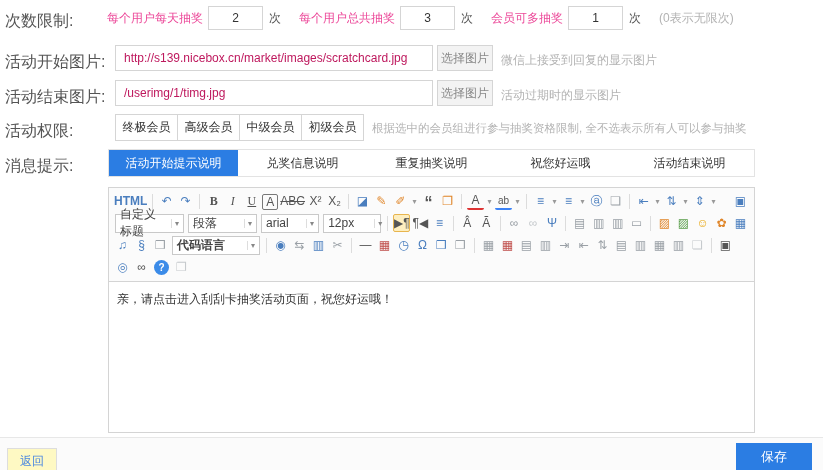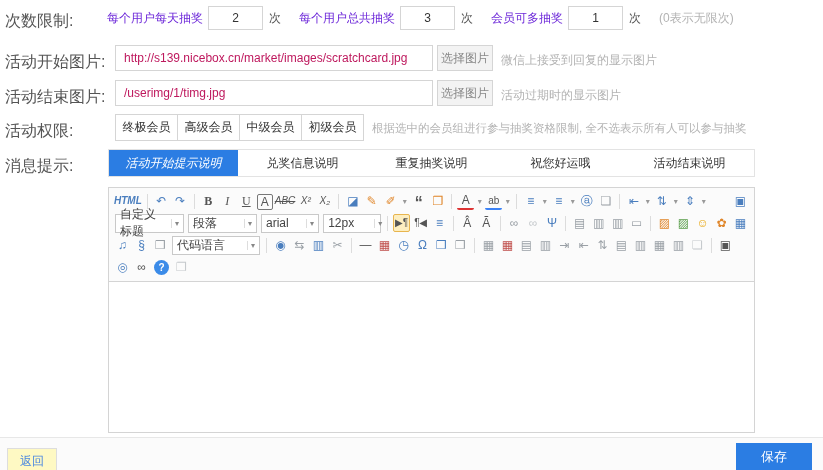--- a/index.html
+++ b/index.html
@@ -5,56 +5,56 @@
   :root{ --accent:#2b7de3; --border:#d5d5d5; }
   *{margin:0;padding:0;box-sizing:border-box;}
   html,body{background:#fff;}
   body{font-family:"Liberation Sans","DejaVu Sans",sans-serif;}
   .screen{position:relative;width:823px;height:470px;background:#fff;overflow:hidden;font-size:12px;color:#333;}
 
   .lbl{position:absolute;left:5px;color:#555;font-size:16px;}
 
   
   .row-limits{position:absolute;left:107px;top:5px;height:26px;display:flex;align-items:center;}
-  .row-limits .ft{color:#6d28d9;margin-right:5px;}
+  .row-limits .ft{color:#ec4899;margin-right:5px;}
   .row-limits .unit{color:#555;margin:0 18px 0 6px;}
   .num-input{width:55px;height:24px;border:1px solid var(--border);text-align:center;font-size:12px;color:#333;outline:none;}
   .hint{color:#b3b3b3;font-size:12px;white-space:nowrap;}
 
   
   .url-input{position:absolute;left:115px;width:318px;height:26px;border:1px solid var(--border);padding:0 8px;font-size:12px;color:#be185d;outline:none;}
   .pick-btn{position:absolute;left:437px;width:56px;height:26px;background:#f3f3f3;border:1px solid var(--border);color:#888;font-size:12px;text-align:center;line-height:24px;cursor:pointer;}
   .img-hint{position:absolute;left:501px;}
 
   
   .mem-group{position:absolute;left:115px;top:114px;display:flex;}
   .mem-btn{width:63px;height:27px;line-height:25px;text-align:center;background:#fff;border:1px solid var(--border);margin-left:-1px;color:#333;cursor:pointer;}
   .mem-btn:first-child{margin-left:0;}
   .perm-hint{position:absolute;left:372px;top:121px;font-size:11.5px;}
 
   
   .tabs{position:absolute;left:108px;top:149px;width:647px;height:28px;border:1px solid #e3e3e3;background:#fff;display:flex;}
   .tab{flex:1;text-align:center;line-height:26px;color:#333;cursor:pointer;}
-  .tab.active{background:var(--accent);color:#fff;font-style:italic;}
+  .tab.active{background:var(--accent);color:#fff;}
 
   
   .editor{position:absolute;left:108px;top:187px;width:647px;height:246px;border:1px solid #d4d4d4;background:#fff;}
   .toolbar{background:#fbfbfb;border-bottom:1px solid #d4d4d4;padding:2px 4px 3px 4px;}
   .trow{display:flex;align-items:center;height:22px;}
   .ticon{min-width:17px;height:18px;line-height:18px;text-align:center;font-size:12px;margin:0 1px;border-radius:2px;cursor:pointer;white-space:nowrap;}
   .tsep{width:1px;height:15px;background:#dcdcdc;margin:0 4px;}
   .tflex{flex:1;}
   .tcaret{width:9px;font-size:8px;color:#999;cursor:pointer;text-align:center;}
   .tdd{display:inline-flex;align-items:center;justify-content:space-between;height:19px;border:1px solid #c9c9c9;background:#fff;margin:0 2px;padding:0 4px;font-size:12px;color:#444;cursor:pointer;}
   .tdd .tdd-c{color:#888;font-size:8px;margin-left:4px;border-left:1px solid #ddd;padding-left:3px;}
   .c-b{color:#4a7ebe;} .c-g{color:#9aa0a6;} .c-gl{color:#c6cacd;} .c-o{color:#e0862a;}
   .c-k{color:#555;} .c-r{color:#c0504d;} .c-gr{color:#5a9e4b;} .c-y{color:#e8a50c;} .c-w{color:#fff;}
   .bold{font-weight:bold;} .it{font-style:italic;} .un{text-decoration:underline;}
   .serif{font-family:"Liberation Serif","DejaVu Serif",serif;}
-  .xs{font-size:10px;letter-spacing:0;font-style:italic;}
+  .xs{font-size:12px;letter-spacing:0;}
   .box{border:1px solid #777;line-height:15px;height:16px;min-width:16px;margin-top:1px;}
   .st{text-decoration:line-through;}
   .quote{font-size:16px;font-weight:bold;line-height:22px;}
   .fc{border-bottom:2px solid #d33;line-height:15px;height:17px;}
   .hl{border-bottom:2px solid #3b82f6;line-height:15px;height:17px;font-size:10px;}
   .sel{background:#fdeec0;border:1px solid #e8b54e;line-height:16px;height:18px;}
   .help{background:#3b8be8;border-radius:50%;width:15px;min-width:15px;height:15px;line-height:15px;font-size:10px;font-weight:bold;margin:0 3px;}
   .canvas{padding:9px 8px;font-size:12px;color:#333;height:155px;cursor:text;}
 
   
@@ -190,21 +190,21 @@
           <span class="ticon c-o">▨</span>
           <span class="ticon c-gr">▨</span>
           <span class="ticon c-y">☺</span>
           <span class="ticon c-o">✿</span>
           <span class="ticon c-b">▦</span>
         </div>
       <div class="trow">
           <span class="ticon c-b">♫</span>
           <span class="ticon c-b">§</span>
           <span class="ticon c-g">❒</span>
-          <span class="tdd" style="width: 88px;">
+          <span class="tdd" style="width: 88px; font-weight: bold;">
             <span>代码语言</span>
             <span class="tdd-c">▾</span>
           </span>
           <span class="tsep"></span>
           <span class="ticon c-b">◉</span>
           <span class="ticon c-g">⇆</span>
           <span class="ticon c-b">▥</span>
           <span class="ticon c-g">✂</span>
           <span class="tsep"></span>
           <span class="ticon c-k">—</span>
@@ -229,20 +229,21 @@
           <span class="tsep"></span>
           <span class="ticon c-k">▣</span>
         </div>
       <div class="trow">
           <span class="ticon c-b">◎</span>
           <span class="ticon c-k">∞</span>
           <span class="ticon c-w help">?</span>
           <span class="ticon c-gl">❐</span>
         </div>
     </div>
+    <div class="canvas">亲，请点击进入刮刮卡抽奖活动页面，祝您好运哦！</div>
   </div>
 
   <div class="footer">
     <div class="back-btn">返回</div>
     <div class="save-btn">保存</div>
   </div>
 
 </div>
 
 </body></html>

